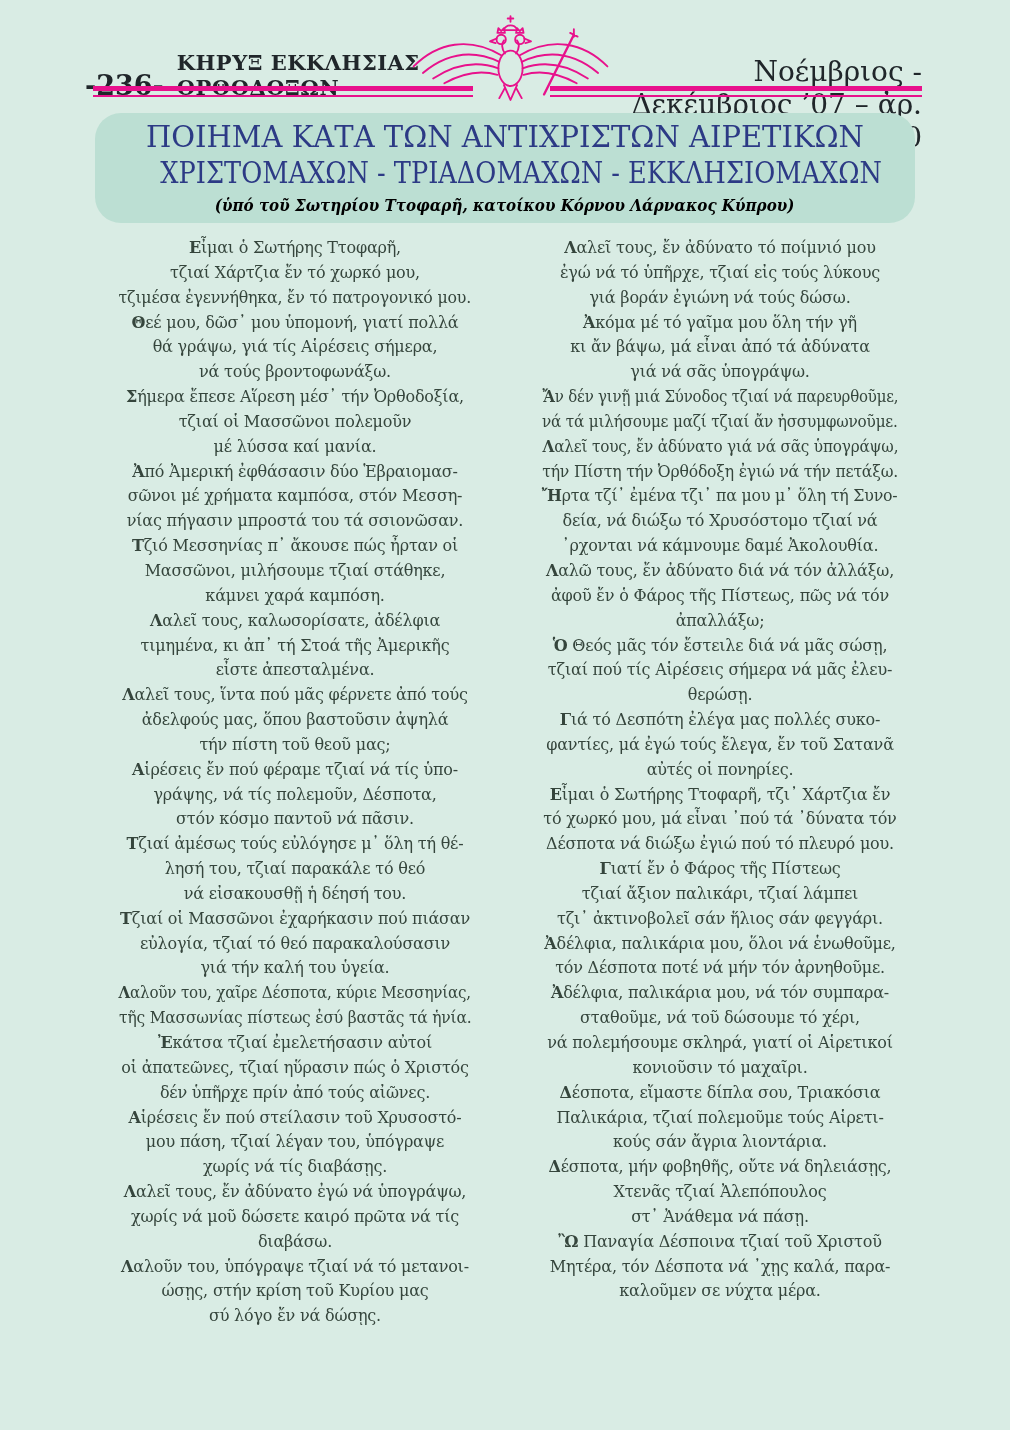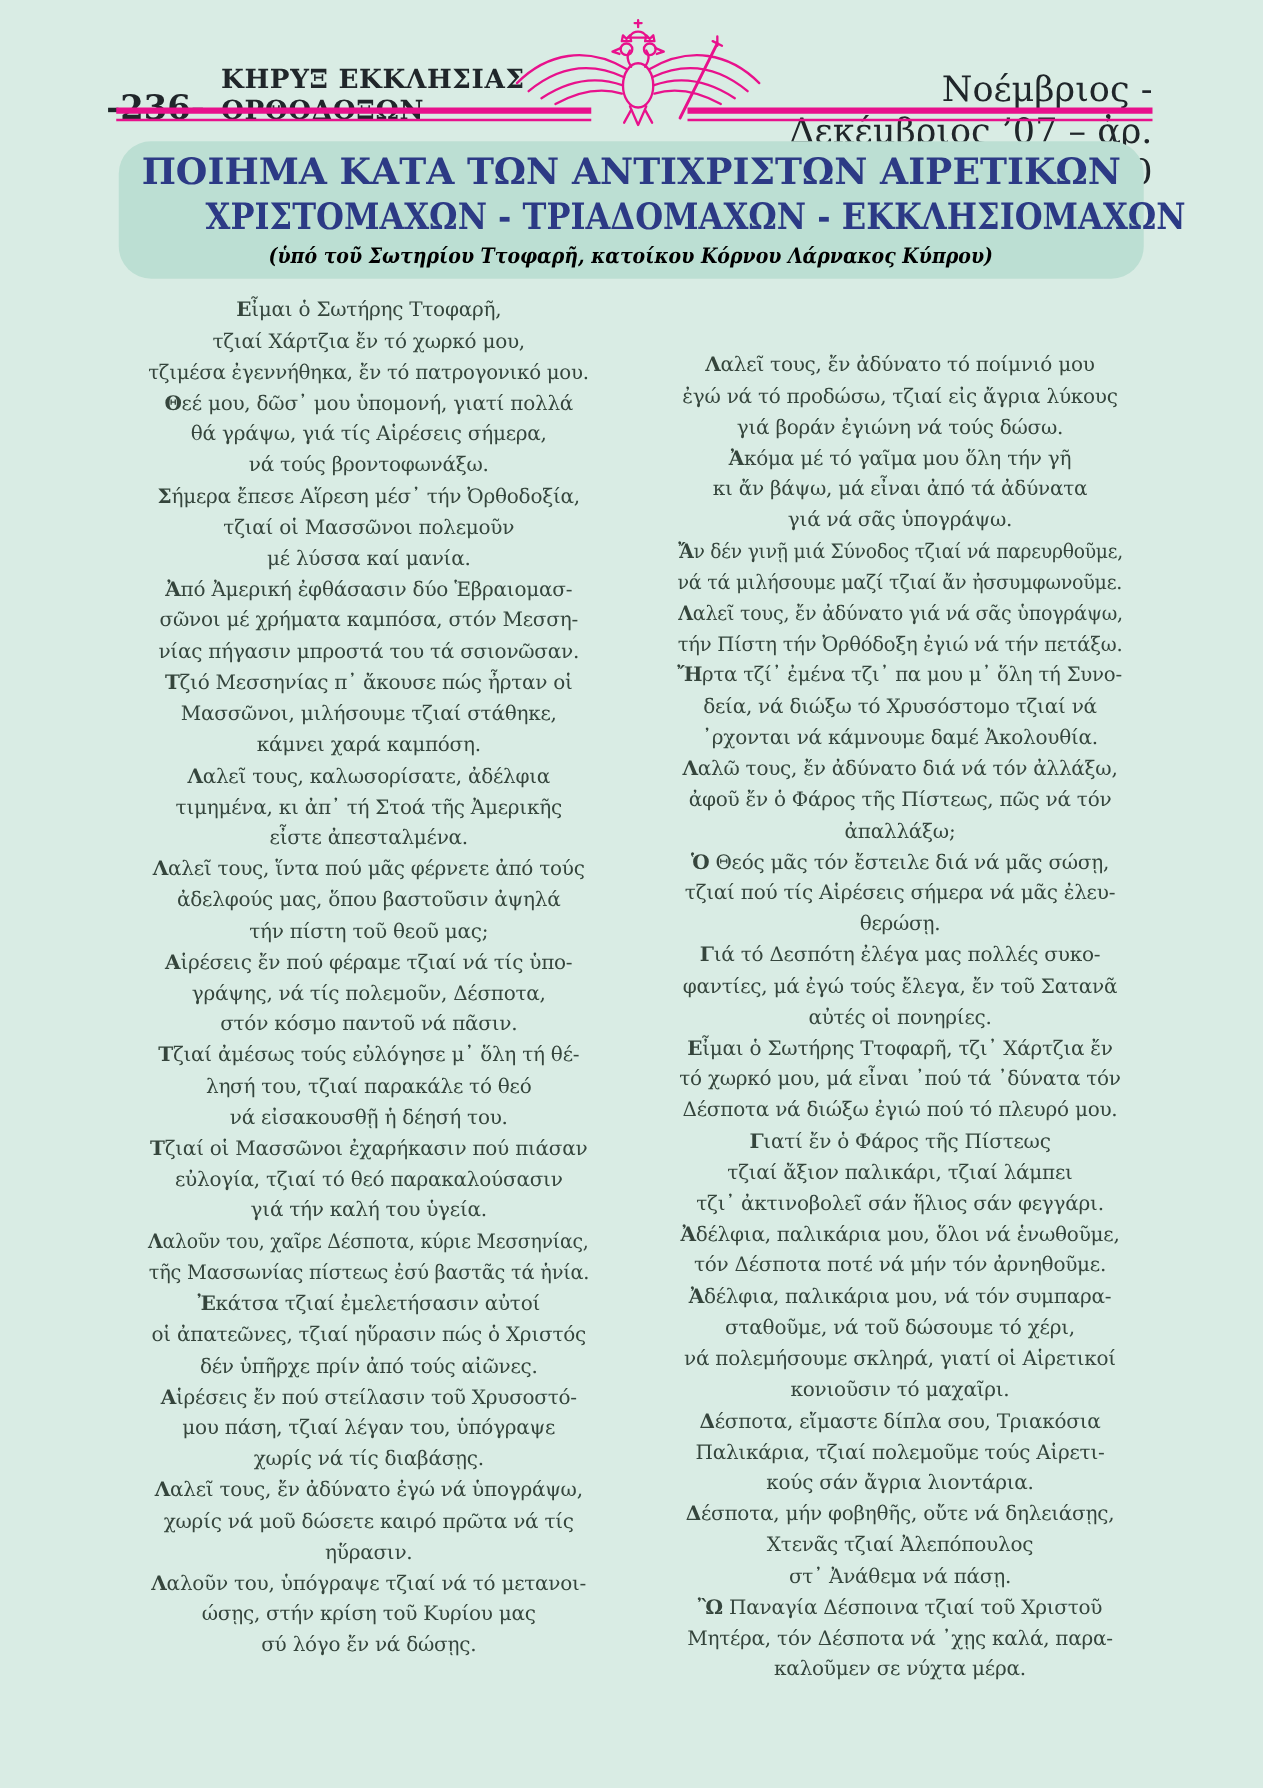--- a/index.html
+++ b/index.html
@@ -23,30 +23,30 @@
   .rule-r2 { left:550px; top:95px; width:372px; height:2px; }
   .emblem { position:absolute; left:408px; top:14px; }
 
   
   .titlebox {
     position:absolute; left:95px; top:113px; width:820px; height:110px;
     background:#bcdfd3; border-radius:26px;
     display:flex; flex-direction:column; align-items:center; justify-content:center;
     padding:6px 18px 8px;
   }
-  .t1 { font-size:29px; font-weight:bold; color:#2c3a85; line-height:36px; width:100%; text-align:center; white-space:nowrap; }
+  .t1 { font-size:29px; font-weight:normal; color:#2c3a85; line-height:36px; width:100%; text-align:center; white-space:nowrap; }
   .byline { font-size:17px; font-weight:bold; font-style:italic; color:#000000; margin-top:4px; width:100%; text-align:center; white-space:nowrap; }
 
   
   .col {
     position:absolute; top:236px; color:#35453c;
     font-size:16px; line-height:24.85px; text-align:center; letter-spacing:-0.2px;
   }
   .col-left  { left:85px;  width:420px; }
-  .col-right { left:508px; width:424px;margin-top:44px; }
+  .col-right { left:508px; width:424px; }
   .pline { white-space:nowrap; }
   .pline b { font-weight:bold; }
   .fitspan { display:inline-block; transform-origin:50% 50%; }
 </style>
 </head>
 <body>
 
 <div class="page">
 
   <div class="hdr-left">
@@ -140,28 +140,28 @@
       <div class="pline"><span class="fitspan" style="display: inline-block; transform: scaleX(0.944);"><b>Λ</b>αλοῦν του, χαῖρε Δέσποτα, κύριε Μεσσηνίας,</span></div>
       <div class="pline"><span class="fitspan" style="display: inline-block; transform: scaleX(0.967);">τῆς Μασσωνίας πίστεως ἐσύ βαστᾶς τά ἡνία.</span></div>
       <div class="pline"><span class="fitspan"><b>Ἐ</b>κάτσα τζιαί ἐμελετήσασιν αὐτοί</span></div>
       <div class="pline"><span class="fitspan">οἱ ἀπατεῶνες, τζιαί ηὕρασιν πώς ὁ Χριστός</span></div>
       <div class="pline"><span class="fitspan">δέν ὑπῆρχε πρίν ἀπό τούς αἰῶνες.</span></div>
       <div class="pline"><span class="fitspan"><b>Α</b>ἱρέσεις ἔν πού στείλασιν τοῦ Χρυσοστό-</span></div>
       <div class="pline"><span class="fitspan">μου πάση, τζιαί λέγαν του, ὑπόγραψε</span></div>
       <div class="pline"><span class="fitspan">χωρίς νά τίς διαβάσῃς.</span></div>
       <div class="pline"><span class="fitspan"><b>Λ</b>αλεῖ τους, ἔν ἀδύνατο ἐγώ νά ὑπογράψω,</span></div>
       <div class="pline"><span class="fitspan">χωρίς νά μοῦ δώσετε καιρό πρῶτα νά τίς</span></div>
-      <div class="pline"><span class="fitspan">ηὕρασιν.</span></div>
+      <div class="pline"><span class="fitspan">διαβάσω.</span></div>
       <div class="pline"><span class="fitspan"><b>Λ</b>αλοῦν του, ὑπόγραψε τζιαί νά τό μετανοι-</span></div>
       <div class="pline"><span class="fitspan">ώσῃς, στήν κρίση τοῦ Κυρίου μας</span></div>
       <div class="pline"><span class="fitspan">σύ λόγο ἔν νά δώσῃς.</span></div>
     </div>
   <div class="col col-right">
       <div class="pline"><span class="fitspan"><b>Λ</b>αλεῖ τους, ἔν ἀδύνατο τό ποίμνιό μου</span></div>
-      <div class="pline"><span class="fitspan">ἐγώ νά τό προδώσω, τζιαί εἰς ἄγρια λύκους</span></div>
+      <div class="pline"><span class="fitspan">ἐγώ νά τό ὑπῆρχε, τζιαί εἰς τούς λύκους</span></div>
       <div class="pline"><span class="fitspan">γιά βοράν ἐγιώνη νά τούς δώσω.</span></div>
       <div class="pline"><span class="fitspan"><b>Ἀ</b>κόμα μέ τό γαῖμα μου ὅλη τήν γῆ</span></div>
       <div class="pline"><span class="fitspan">κι ἄν βάψω, μά εἶναι ἀπό τά ἀδύνατα</span></div>
       <div class="pline"><span class="fitspan">γιά νά σᾶς ὑπογράψω.</span></div>
       <div class="pline"><span class="fitspan" style="display: inline-block; transform: scaleX(0.934);"><b>Ἄ</b>ν δέν γινῇ μιά Σύνοδος τζιαί νά παρευρθοῦμε,</span></div>
       <div class="pline"><span class="fitspan" style="display: inline-block; transform: scaleX(0.952);">νά τά μιλήσουμε μαζί τζιαί ἄν ἠσσυμφωνοῦμε.</span></div>
       <div class="pline"><span class="fitspan" style="display: inline-block; transform: scaleX(0.954);"><b>Λ</b>αλεῖ τους, ἔν ἀδύνατο γιά νά σᾶς ὑπογράψω,</span></div>
       <div class="pline"><span class="fitspan" style="display: inline-block; transform: scaleX(0.977);">τήν Πίστη τήν Ὀρθόδοξη ἐγιώ νά τήν πετάξω.</span></div>
       <div class="pline"><span class="fitspan" style="display: inline-block; transform: scaleX(0.985);"><b>Ἤ</b>ρτα τζί᾽ ἐμένα τζι᾽ πα μου μ᾽ ὅλη τή Συνο-</span></div>
       <div class="pline"><span class="fitspan">δεία, νά διώξω τό Χρυσόστομο τζιαί νά</span></div>

